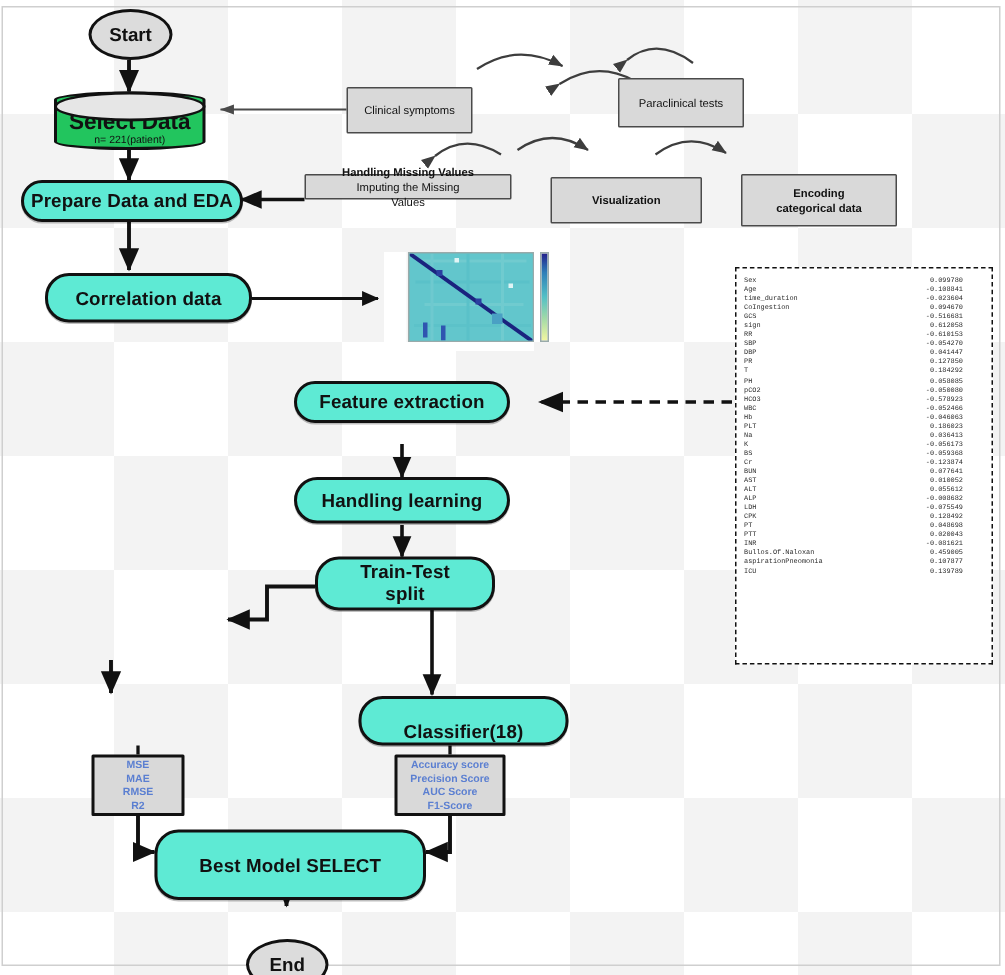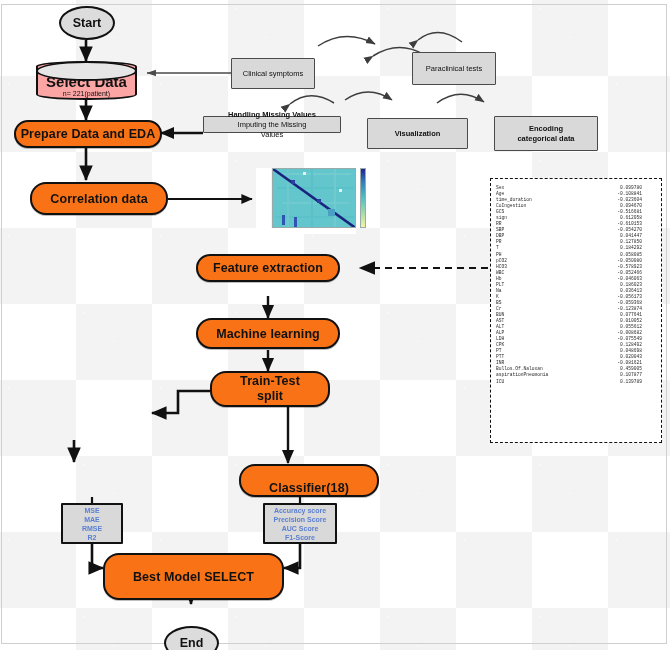--- a/index.html
+++ b/index.html
@@ -26,37 +26,37 @@
     border:1px solid #cfcfcf;box-sizing:border-box;pointer-events:none;
   }
   svg.lines{position:absolute;left:0;top:0;width:670px;height:650px;overflow:visible;}
 
   .node{position:absolute;box-sizing:border-box;display:flex;
         flex-direction:column;align-items:center;justify-content:center;
         text-align:center;color:#111;}
 
   
   .pill{
-    background:#f97316;border:2.5px solid #111;border-radius:16px;
+    background:#5eead4;border:2.5px solid #111;border-radius:16px;
     font-weight:bold;letter-spacing:.1px;
     box-shadow:0 1px 0 rgba(0,0,0,.25);
   }
   .ellipse{
     background:#dcdcdc;border:2.5px solid #111;border-radius:50%;
     font-weight:bold;
   }
   
   .rect{
     background:#d9d9d9;border:1.4px solid #4a4a4a;border-radius:1px;
     font-weight:bold;
   }
   .rect.thin{font-weight:normal;}
   
   .cylinder{
-    background:#fca5a5;border:2.5px solid #111;border-radius:48% / 14%;
+    background:#22c55e;border:2.5px solid #111;border-radius:48% / 14%;
     font-weight:bold;
   }
   .cyl-top{
     position:absolute;left:-2.5px;top:-2.5px;width:100%;height:16px;
     border:2.5px solid #111;border-radius:50%;background:#e6e6e6;
     box-sizing:content-box;
   }
   .metricbox{
     background:#d9d9d9;border:2px solid #111;border-radius:1px;
     color:#5b7fd1;font-size:7px;line-height:9px;font-weight:bold;
@@ -362,21 +362,21 @@
           <span class="vl">0.139789</span>
         </div>
       </div>
   </div>
 
   <div class="node pill title-md" style="left:196px;top:254px;width:144px;height:28px;">
     <span>Feature extraction</span>
   </div>
 
   <div class="node pill title-md" style="left:196px;top:318px;width:144px;height:31px;">
-    <span>Machine learning</span>
+    <span>Handling learning</span>
   </div>
 
   <div class="node pill title-md" style="left:210px;top:371px;width:120px;height:36px;line-height:15px;">
     <span>Train-Test</span>
     <span>split</span>
   </div>
 
 
 
   <div class="node pill title-md" style="left:239px;top:464px;width:140px;height:33px;justify-content:flex-end;">

